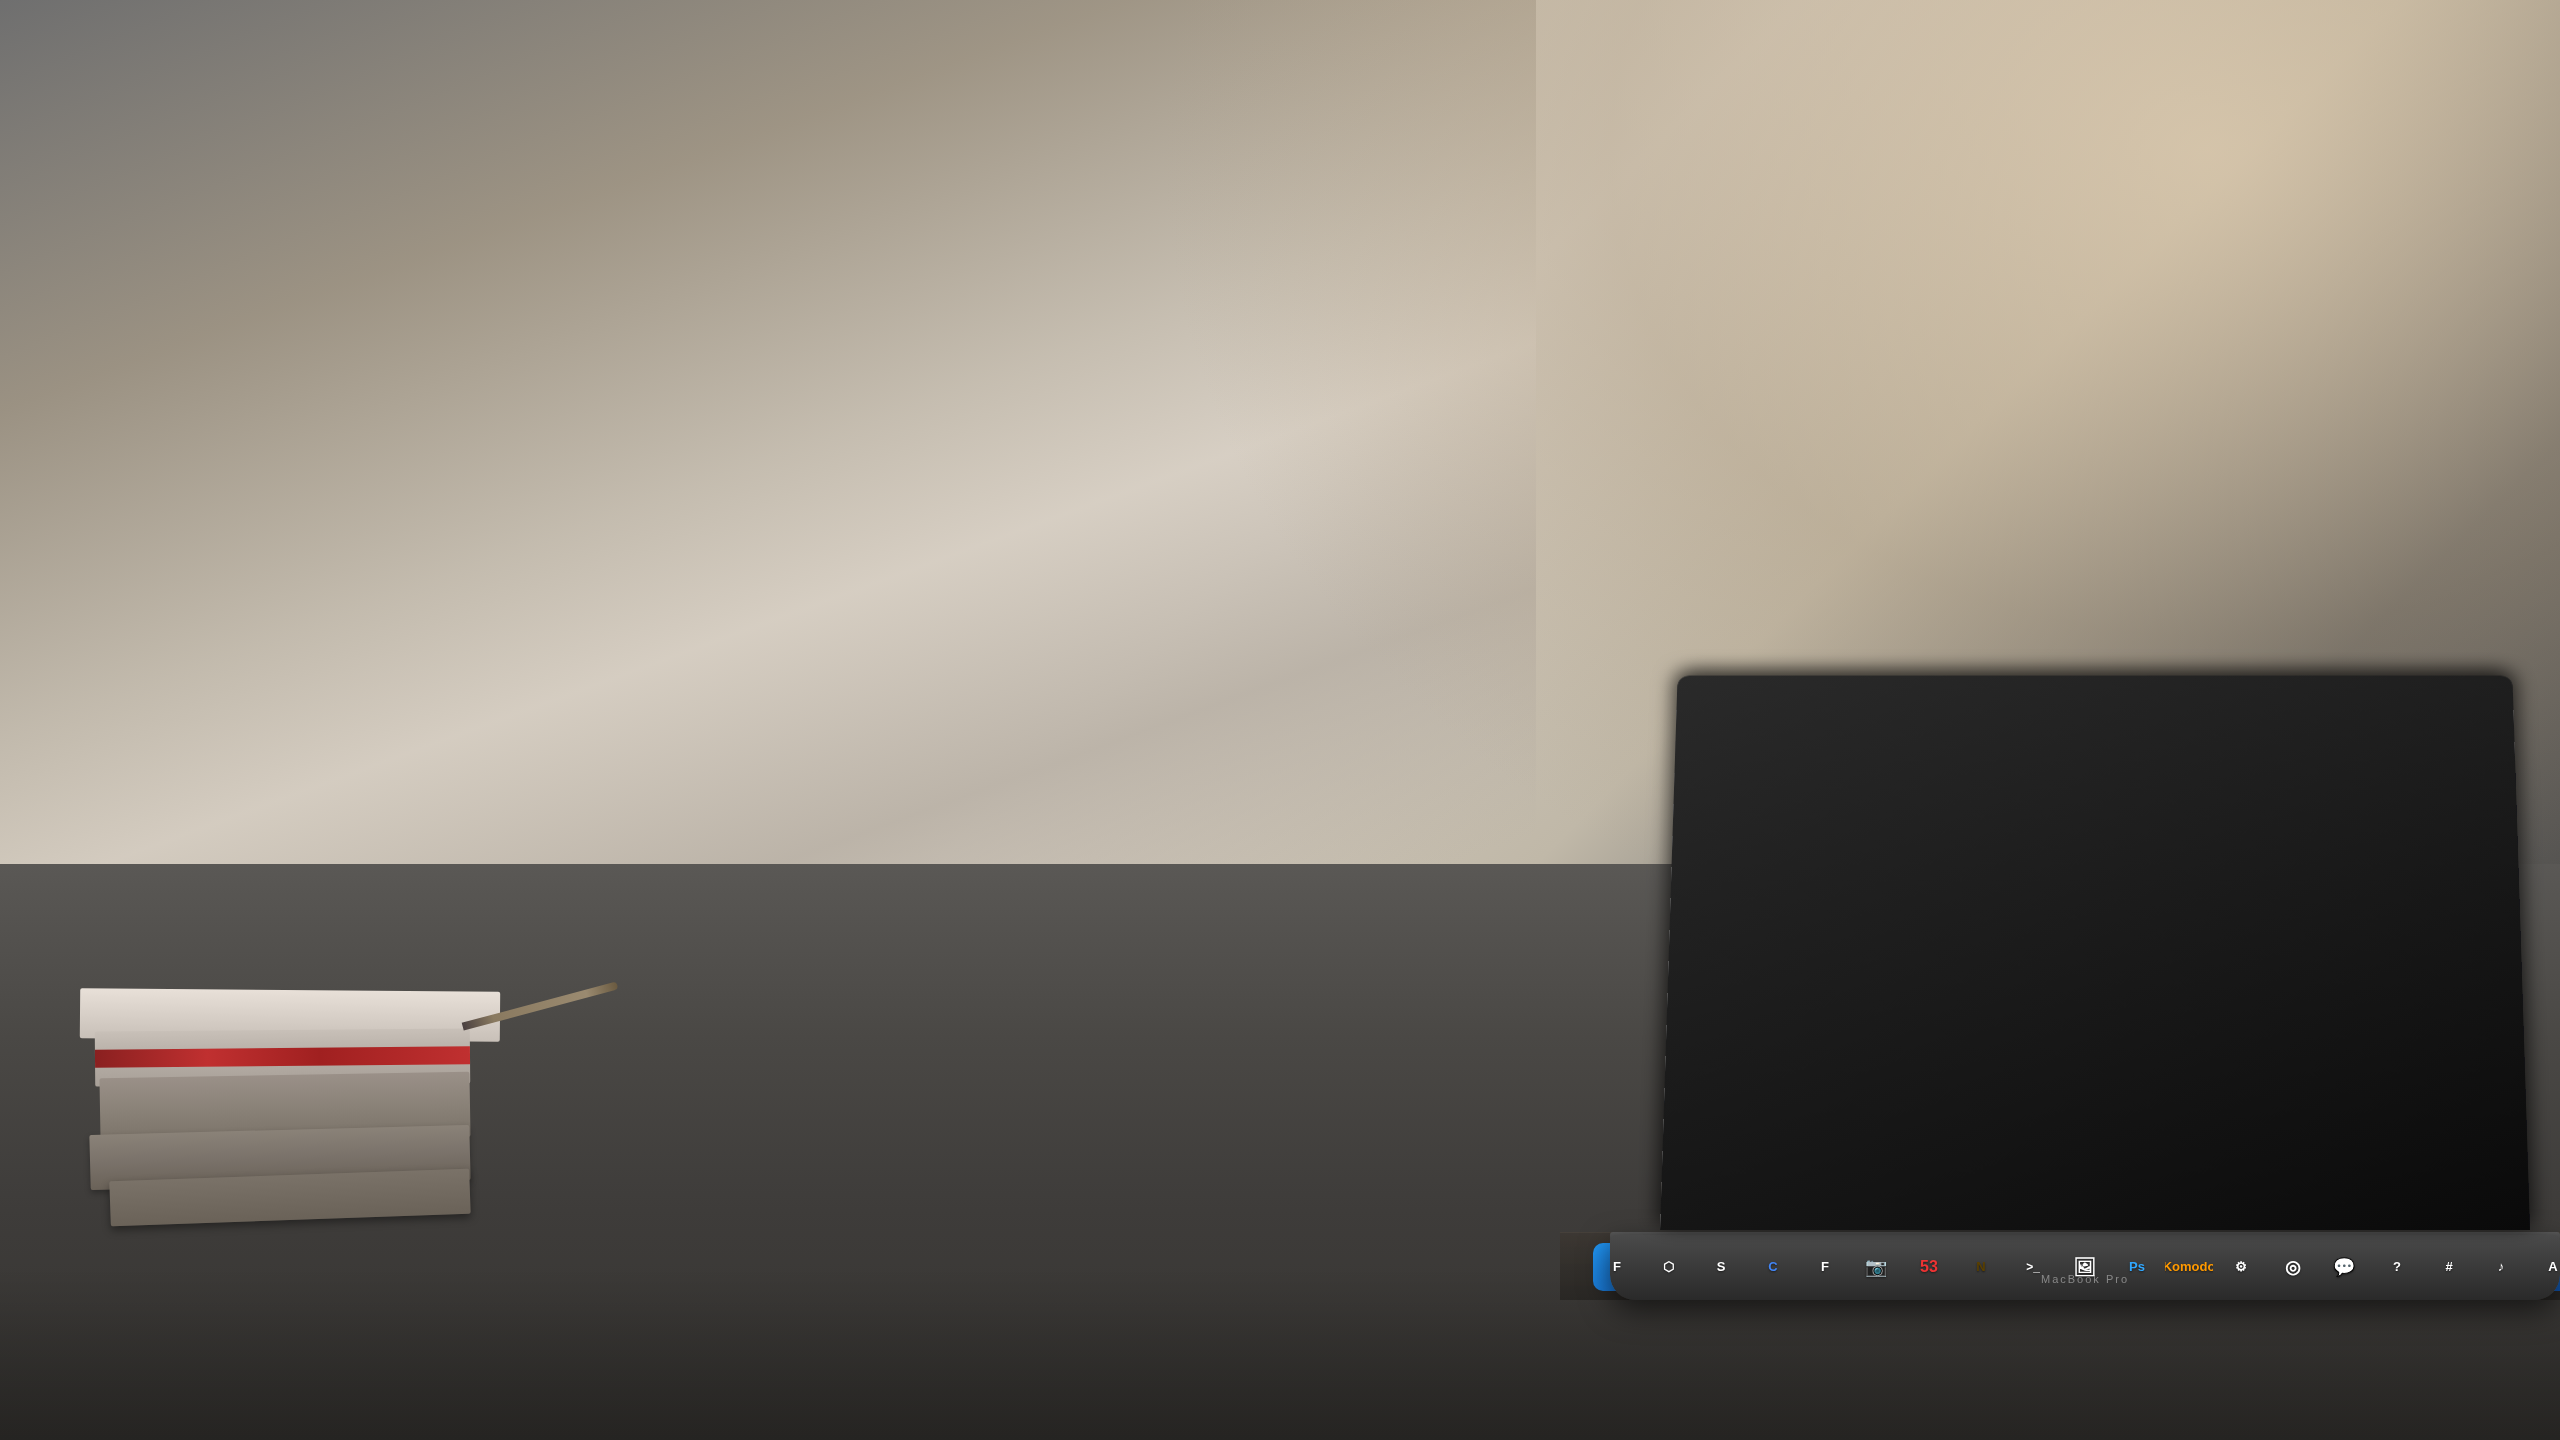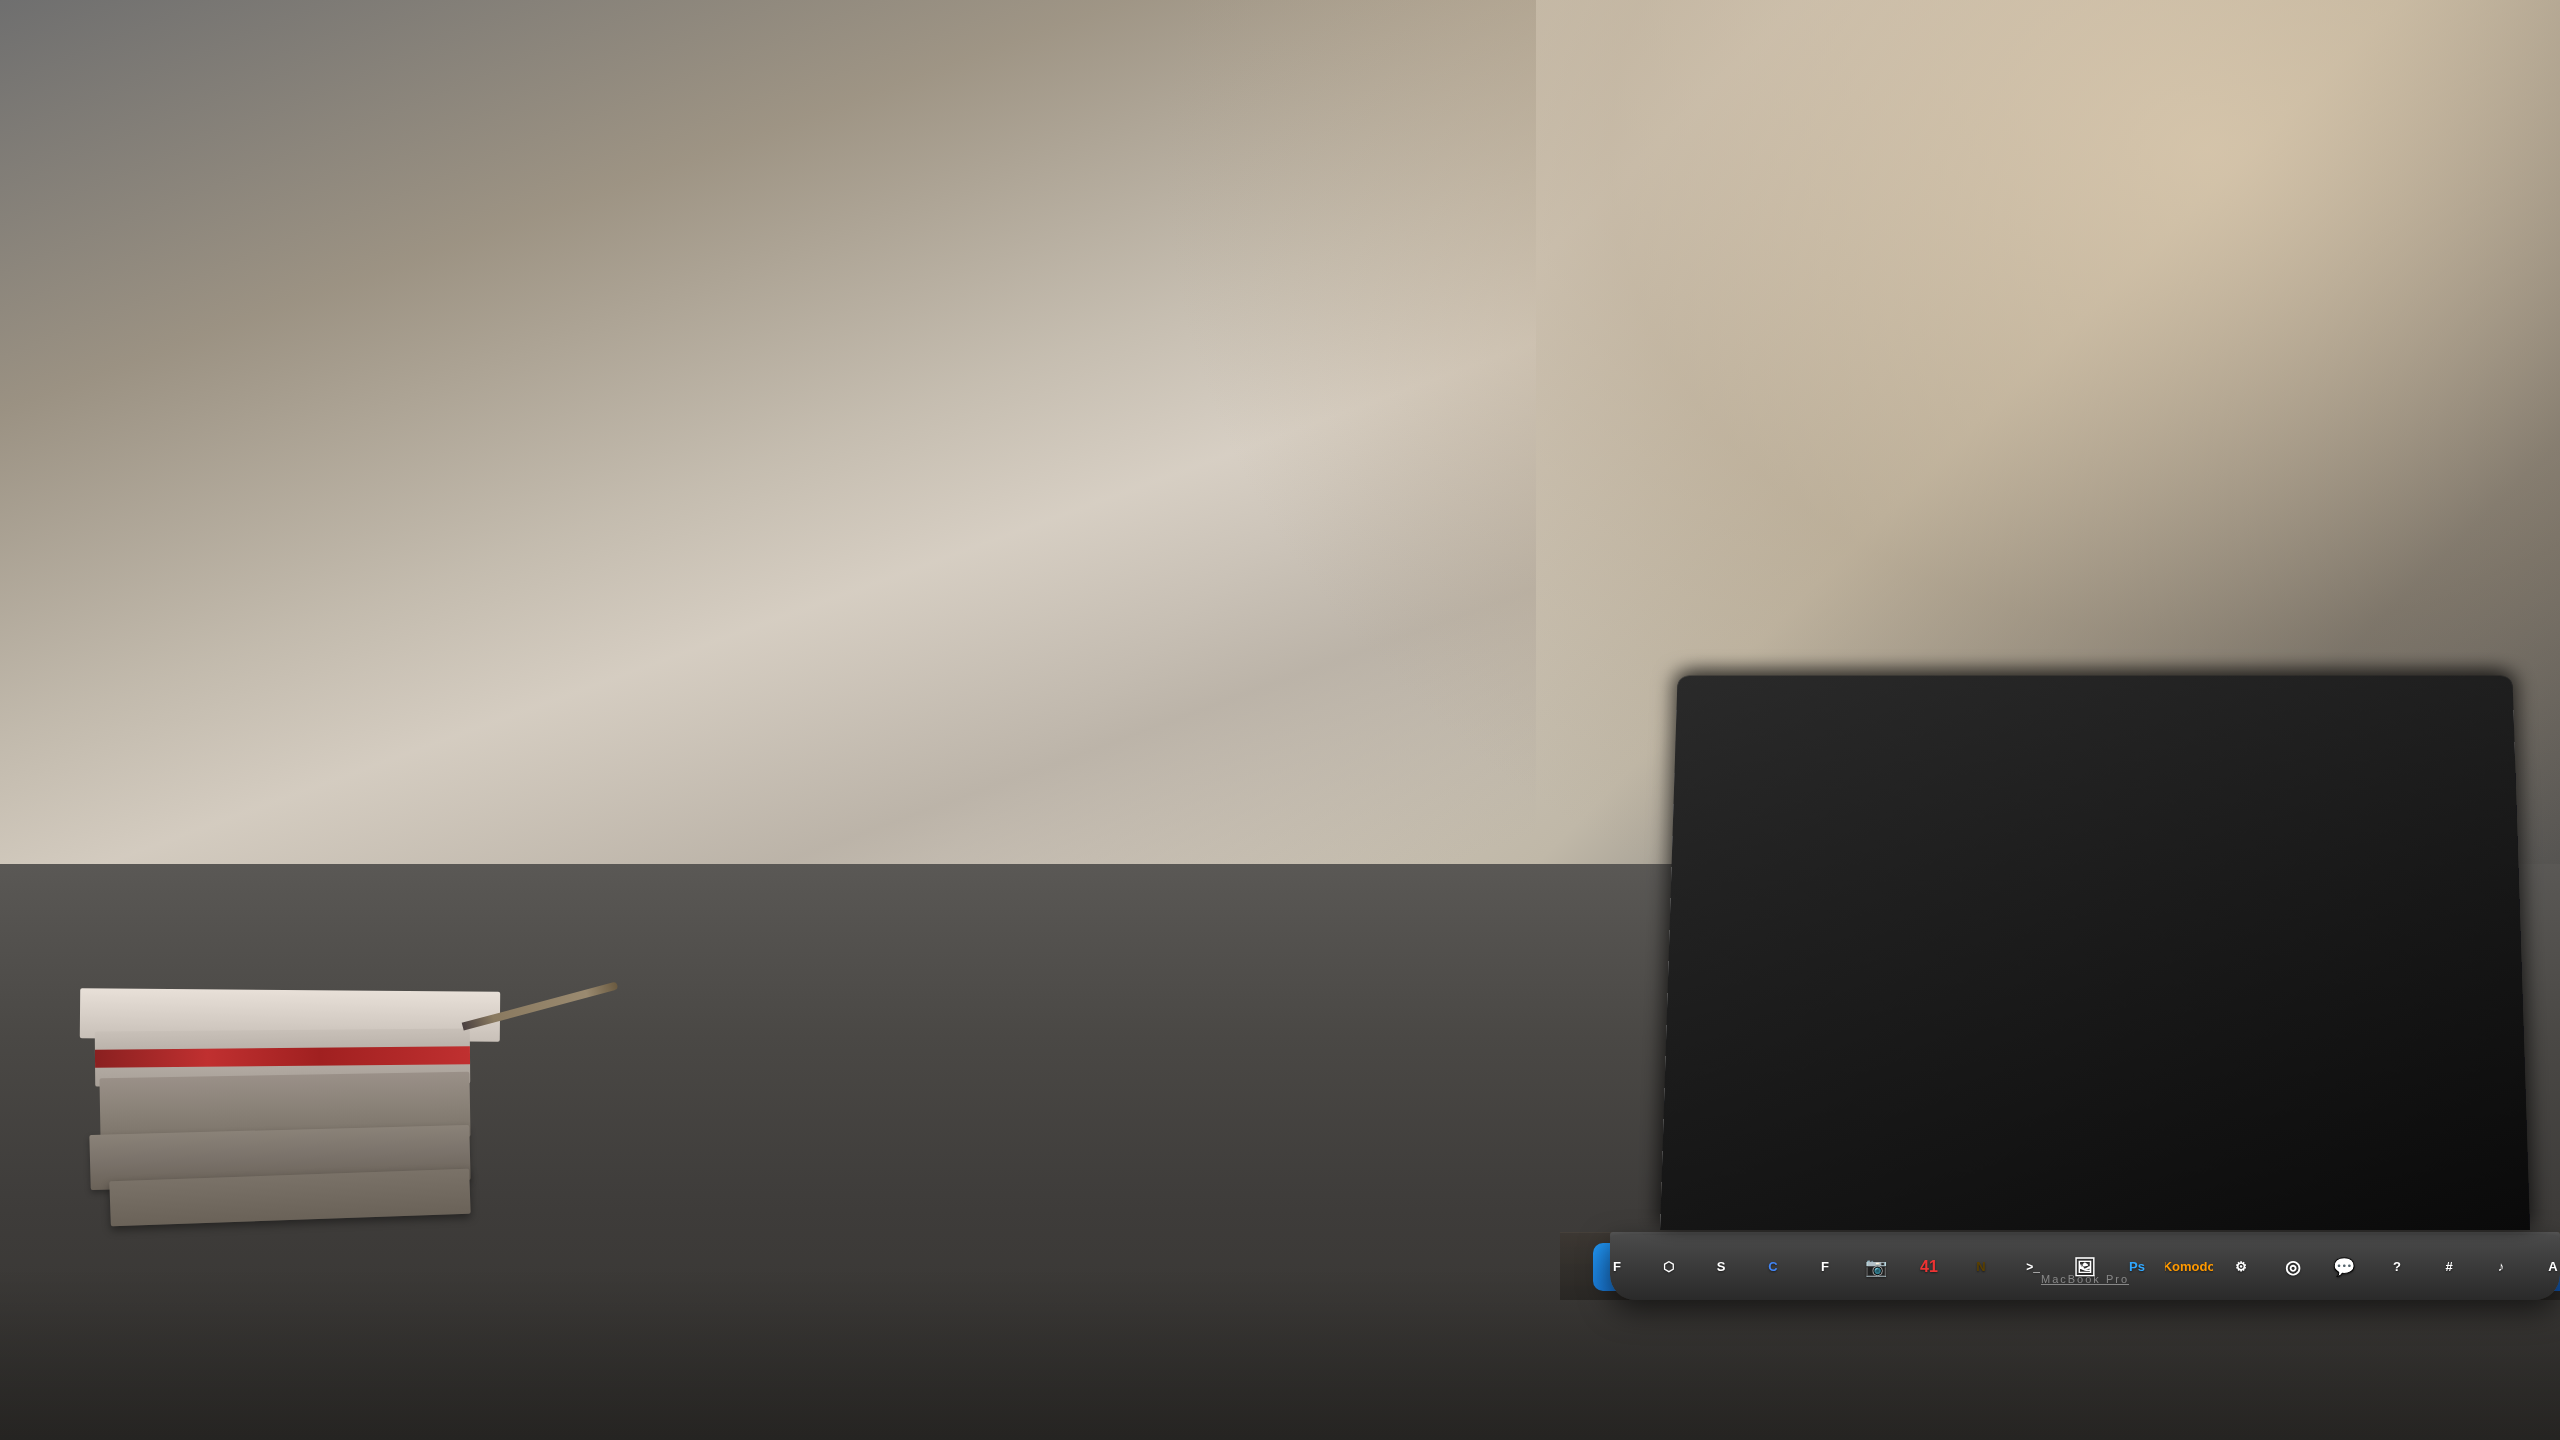--- a/index.html
+++ b/index.html
@@ -487,21 +487,20 @@
     .macbook-text {
       position: absolute;
       bottom: 15px;
       left: 50%;
       transform: translateX(-50%);
       color: #888;
       font-size: 11px;
       letter-spacing: 2px;
       font-family: -apple-system, sans-serif;
       font-weight: 300;
-      text-decoration: underline;
     }
 
     
     .dock {
       position: absolute;
       bottom: 0;
       width: 100%;
       height: 68px;
       background: linear-gradient(180deg, rgba(60,55,50,0.9) 0%, rgba(40,38,35,0.95) 100%);
       display: flex;
@@ -1012,21 +1011,21 @@
       <div class="dock-icon dock-chrome">
         <span style="color:#4285F4">C</span>
       </div>
       <div class="dock-icon dock-firefox">
         <span>F</span>
       </div>
       <div class="dock-icon dock-facetime">
         <span style="font-size:18px">📷</span>
       </div>
       <div class="dock-icon dock-calendar">
-        <span style="color:#e33; font-size:16px">41</span>
+        <span style="color:#e33; font-size:16px">53</span>
       </div>
       <div class="dock-icon dock-notes">
         <span style="color:#5a4000">N</span>
       </div>
       <div class="dock-icon dock-iterm">
         <span style="font-size:12px">&gt;_</span>
       </div>
       <div class="dock-icon dock-preview">
         <span style="font-size:18px">🖼</span>
       </div>

